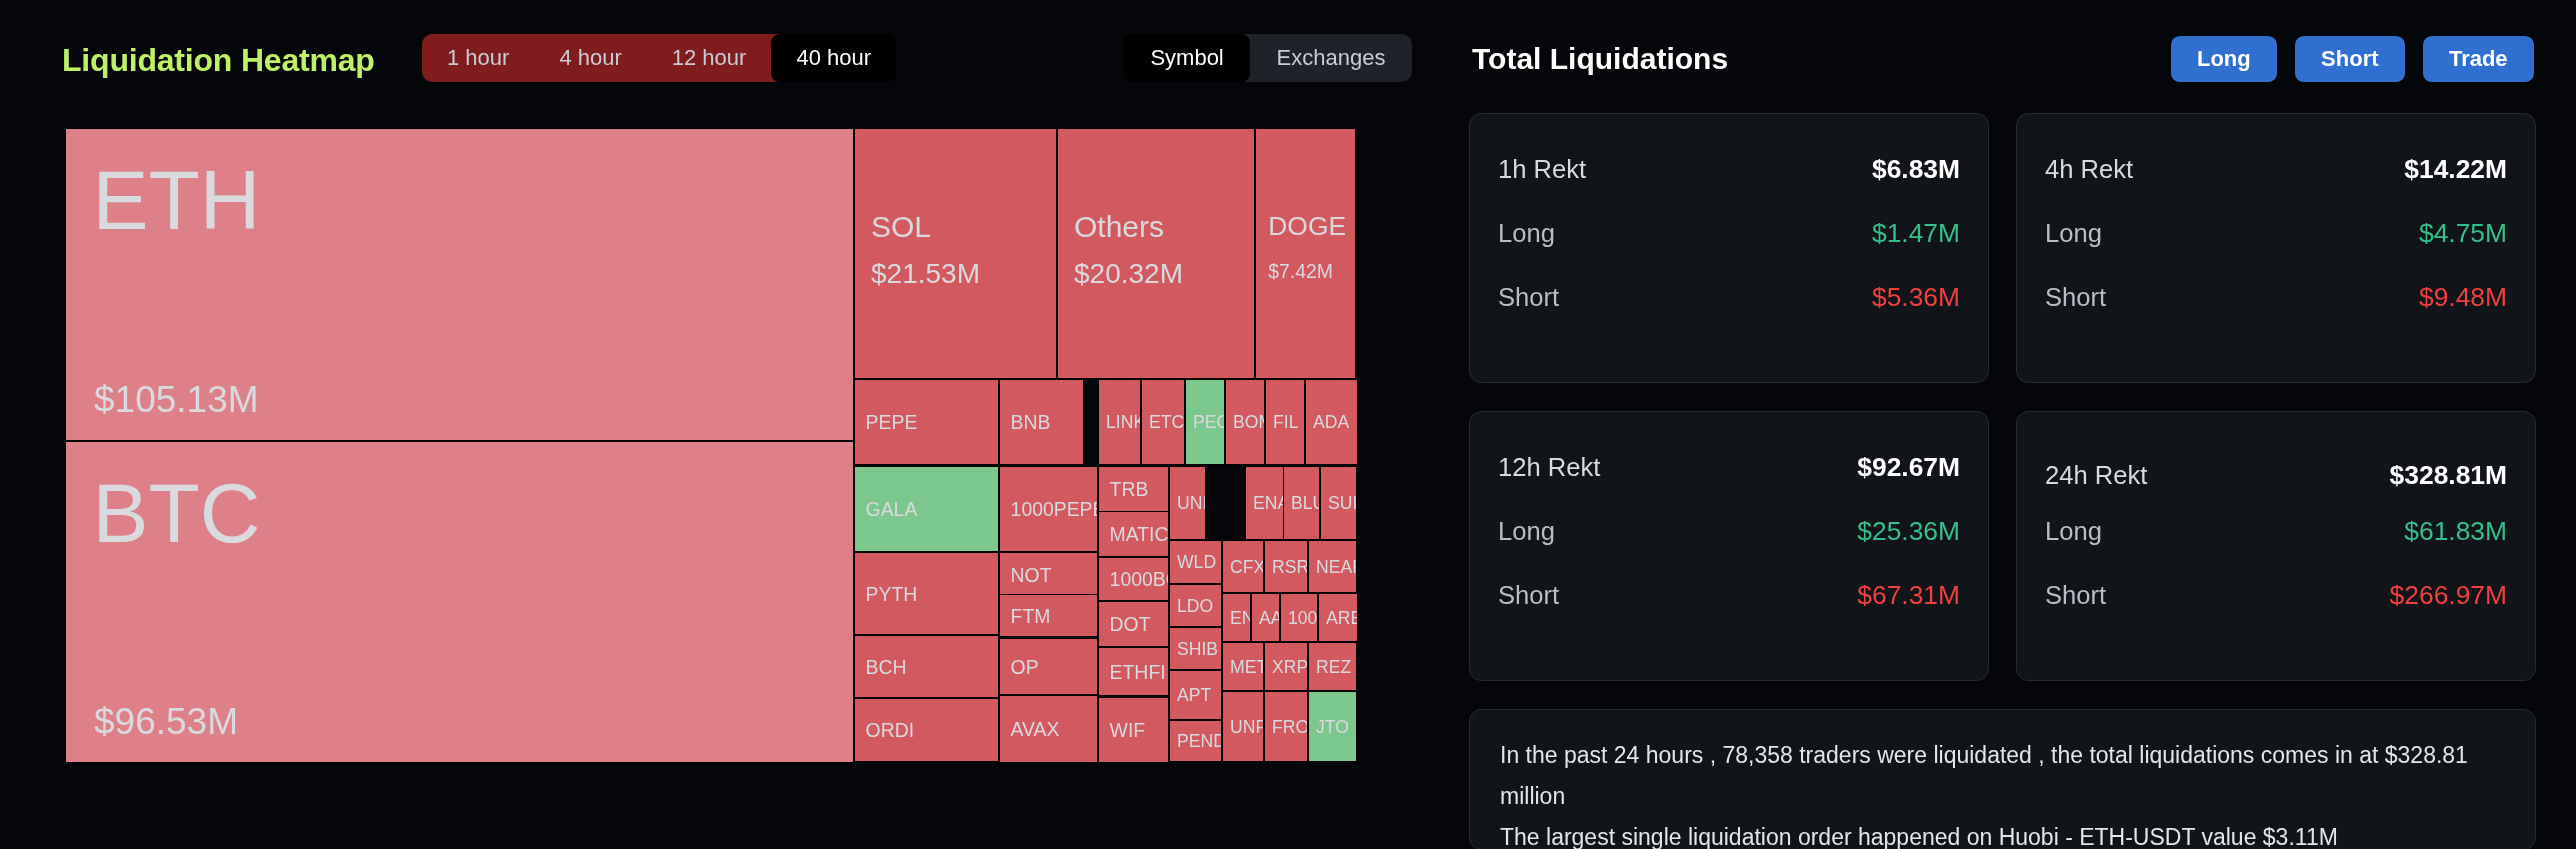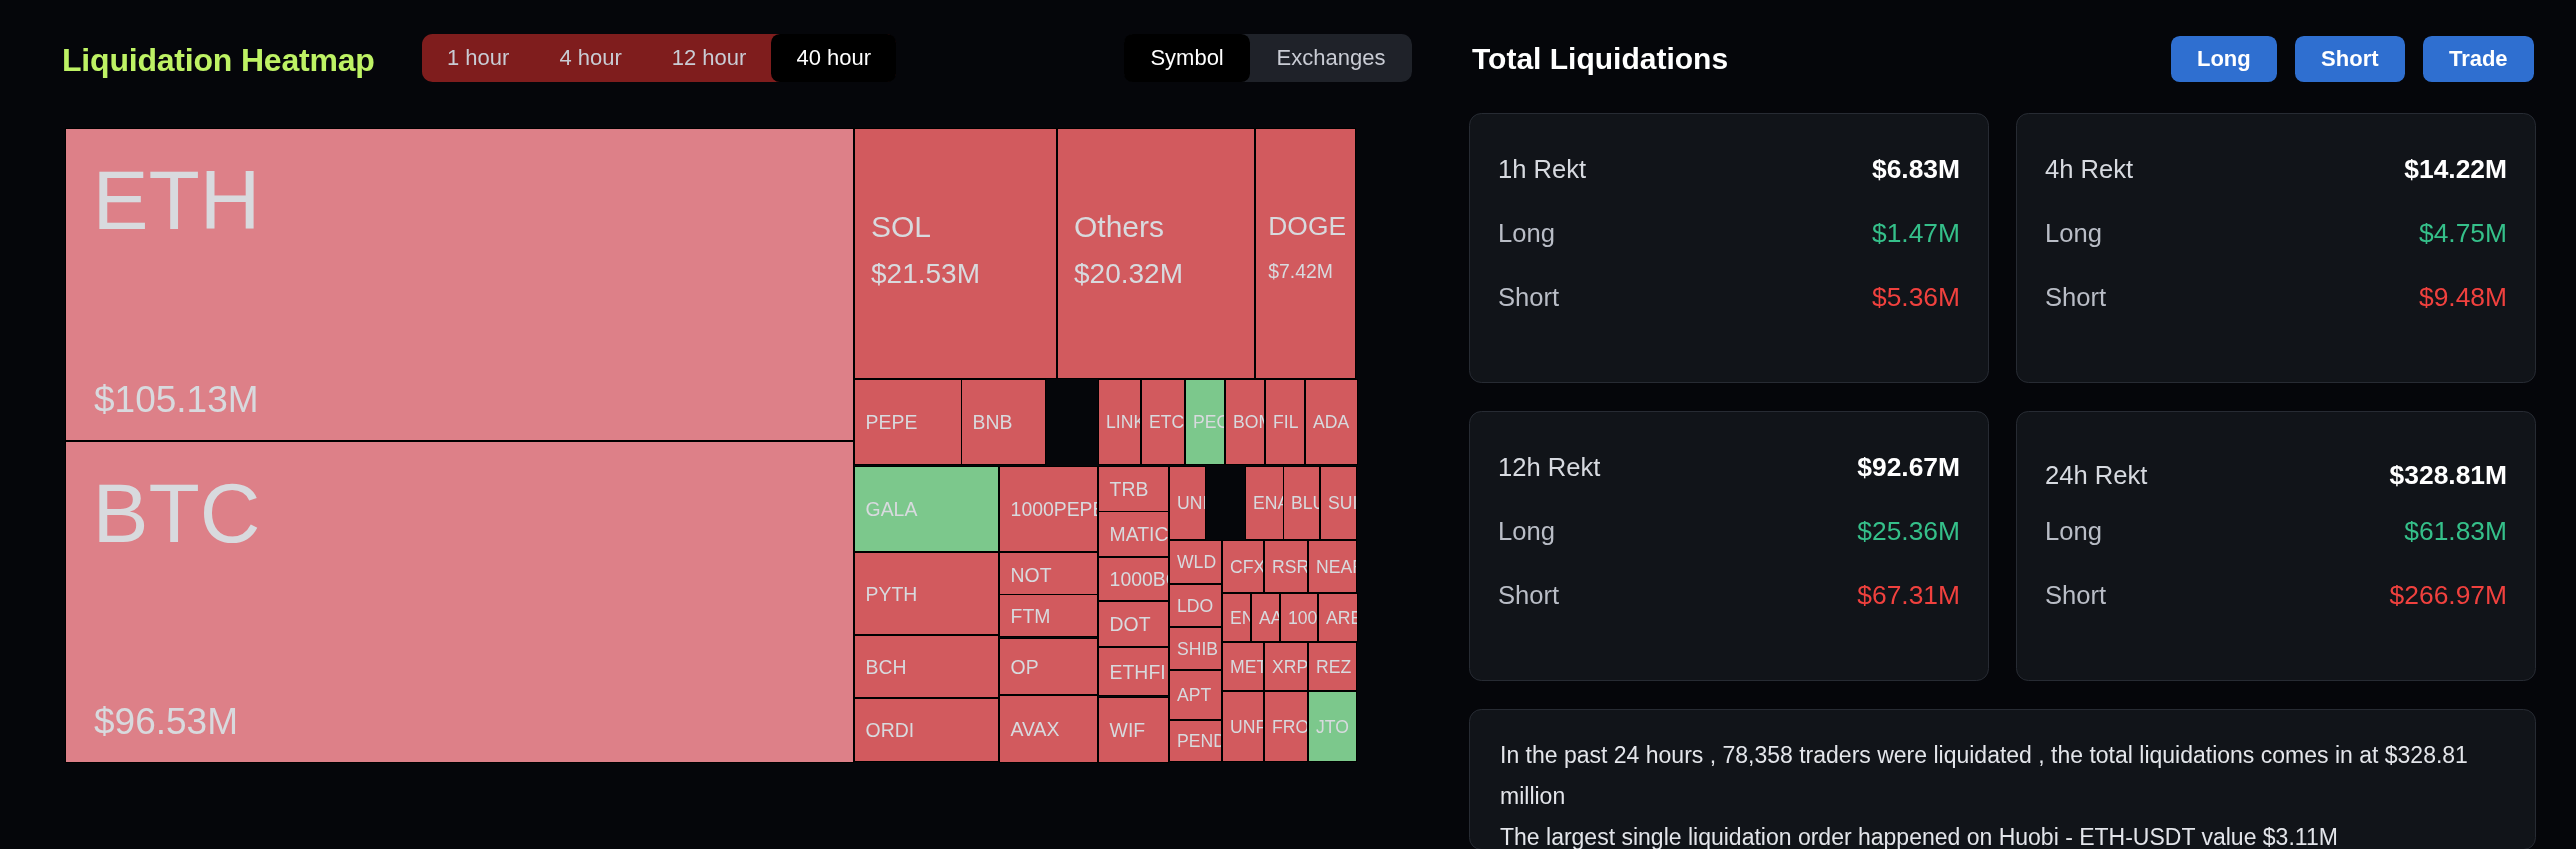--- a/index.html
+++ b/index.html
@@ -181,21 +181,21 @@
         <div class="tile-label">Others</div>
         <div class="tile-value">$20.32M</div>
       </div>
       <div class="tile mednarrow" style="left: 1190px; top: 0px; width: 101px; height: 251px;">
         <div class="tile-label">DOGE</div>
         <div class="tile-value">$7.42M</div>
       </div>
       <div class="tile sm" style="left: 789px; top: 251px; width: 145px; height: 86px;">
         <div class="tile-label">PEPE</div>
       </div>
-      <div class="tile sm" style="left: 896px; top: 251px; width: 85px; height: 86px;">
+      <div class="tile sm" style="left: 934px; top: 251px; width: 85px; height: 86px;">
         <div class="tile-label">BNB</div>
       </div>
       <div class="tile xs" style="left: 1033px; top: 251px; width: 43px; height: 86px;">
         <div class="tile-label">LINK</div>
       </div>
       <div class="tile xs" style="left: 1076px; top: 251px; width: 44px; height: 86px;">
         <div class="tile-label">ETC</div>
       </div>
       <div class="tile green xs" style="left: 1120px; top: 251px; width: 40px; height: 86px;">
         <div class="tile-label">PEOPLE</div>

